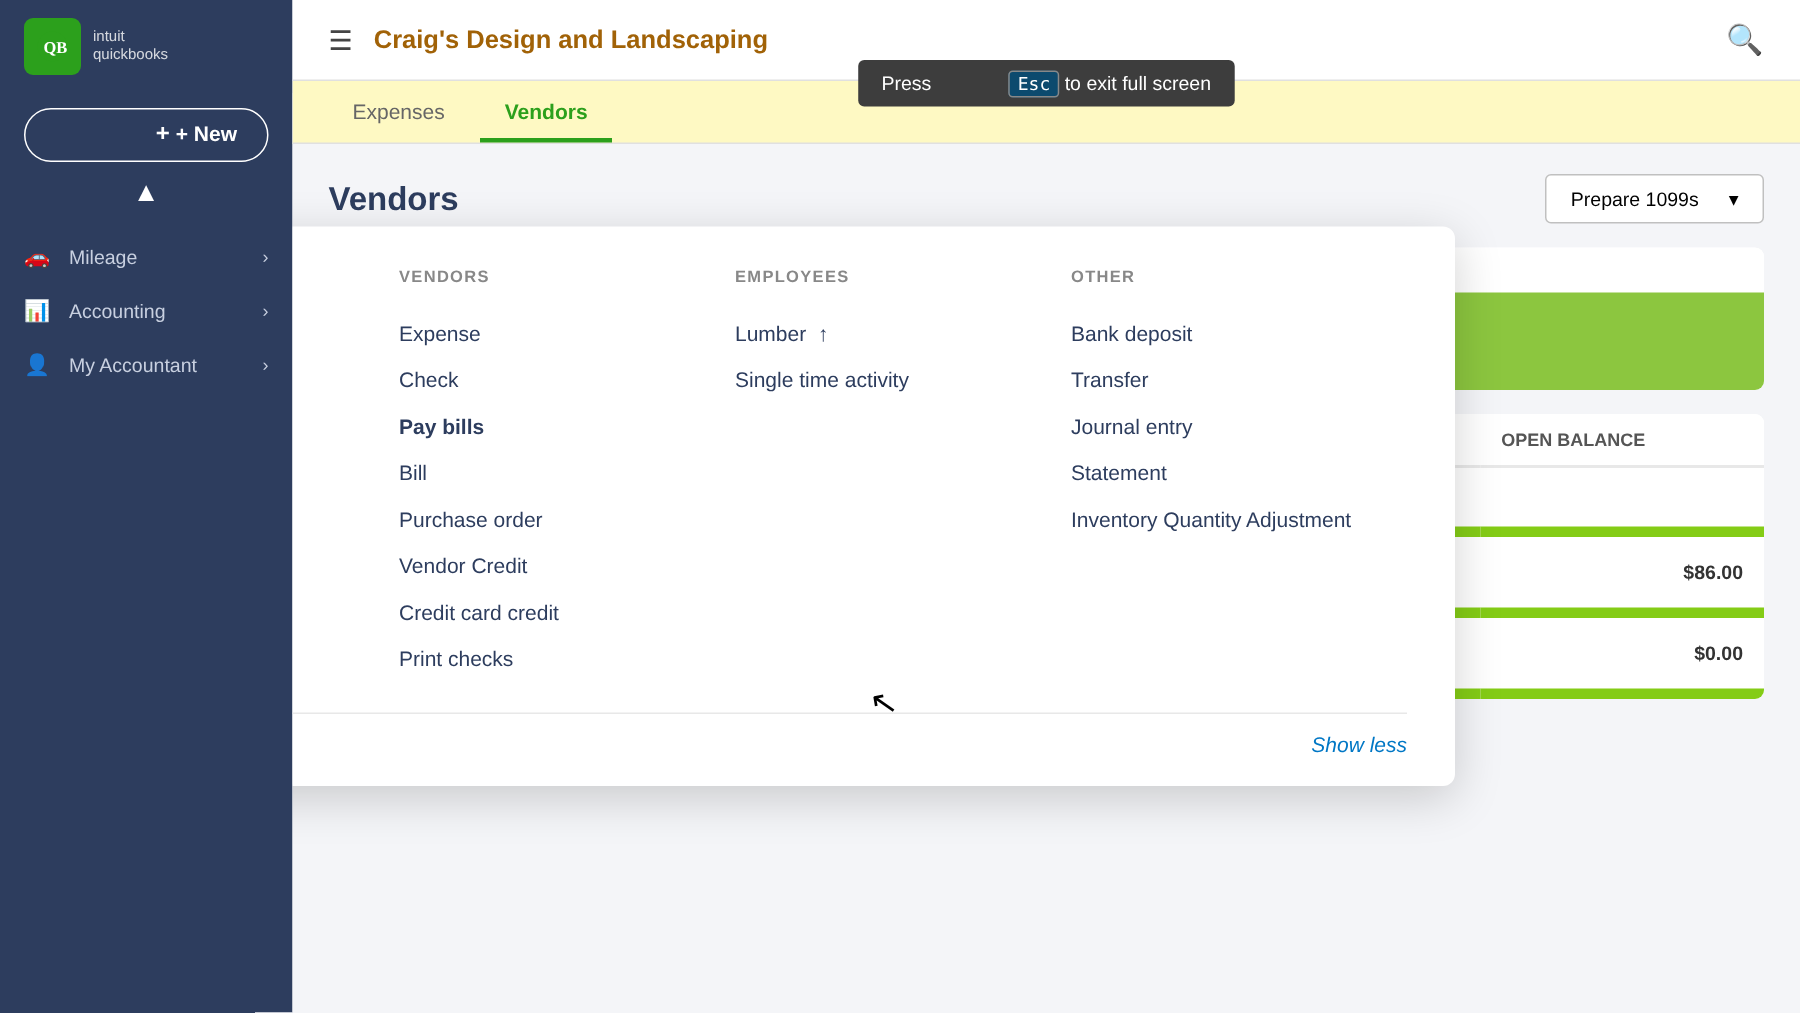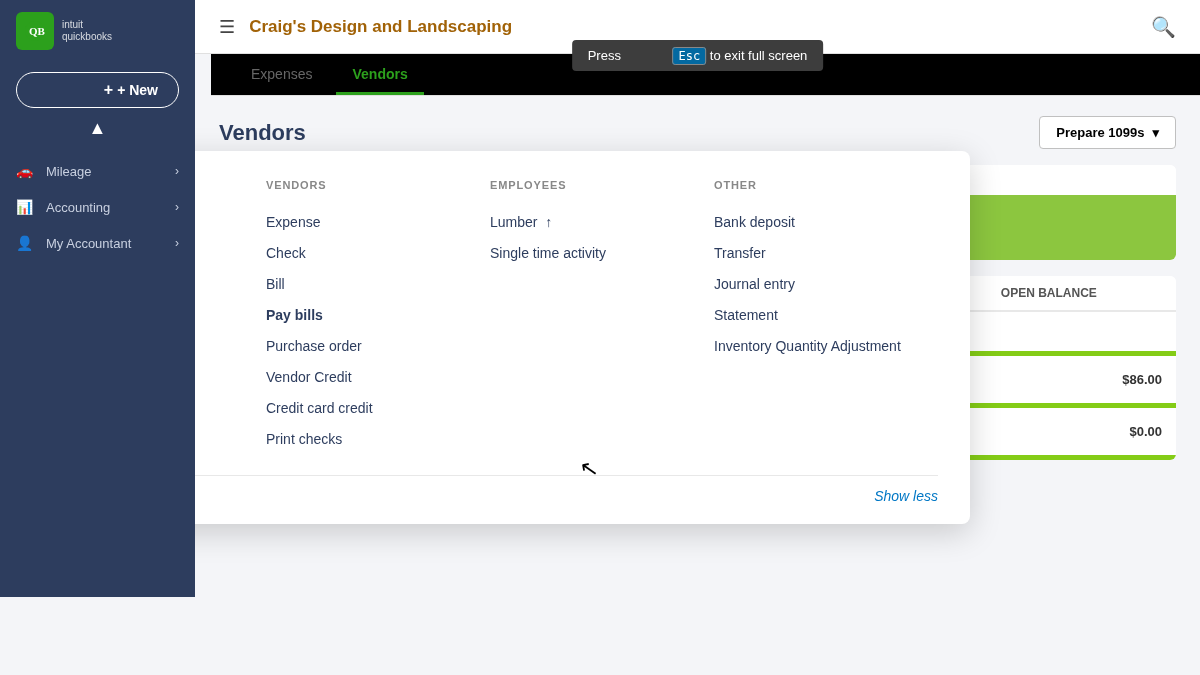--- a/index.html
+++ b/index.html
@@ -8,21 +8,21 @@
     
     .app-container { display: flex; width: 1200px; height: 675px; }
 
     
     .sidebar {
       width: 195px;
       min-width: 195px;
       background: #2d3d5e;
       display: flex;
       flex-direction: column;
-      height: 597px;
+      height: 675px;
       overflow: hidden;
     }
     .sidebar-logo {
       display: flex;
       align-items: center;
       padding: 12px 16px;
       background: #2d3d5e;
     }
     .qb-logo {
       width: 38px;
@@ -114,36 +114,35 @@
       transform: translateX(-50%);
       background: #3d3d3d;
       color: white;
       padding: 8px 16px;
       border-radius: 4px;
       font-size: 13px;
       z-index: 200;
       white-space: nowrap;
     }
     .fullscreen-tooltip kbd {
-      background: #0369a1;
+      background: #0c4a6e;
       border-radius: 3px;
       padding: 1px 5px;
       font-family: monospace;
       font-size: 12px;
       border: 1px solid #888;
       margin-left: 48px;
     }
 
     .tabs-bar {
-      background: #000000;
+      background: #fef9c3;
       padding: 0 24px;
       display: flex;
       align-items: flex-end;
       border-bottom: 1px solid #e0e0e0;
-      margin-left: 16px;
     }
     .tab {
       padding: 12px 16px 10px;
       font-size: 14px;
       color: #666;
       cursor: pointer;
       border-bottom: 3px solid transparent;
       margin-right: 8px;
     }
     .tab.active {
@@ -166,25 +165,25 @@
       margin-bottom: 16px;
     }
     .page-title { font-size: 22px; font-weight: 700; color: #2d3d5e; }
 
     .prepare-btn {
       background: white;
       border: 1.5px solid #c0c0c0;
       border-radius: 4px;
       padding: 8px 16px;
       font-size: 13px;
-      font-weight: 700;
-      cursor: pointer;
-      display: flex;
-      align-items: center;
-      gap: 8px;
+      font-weight: 400;
+      cursor: pointer;
+      display: flex;
+      align-items: center;
+      gap: 20px;
     }
 
     
     .paid-panel {
       background: white;
       border-radius: 6px;
       margin-bottom: 16px;
       overflow: hidden;
     }
     .paid-label { padding: 8px 16px; font-size: 12px; color: #666; font-weight: 600; background: white; }
@@ -203,21 +202,21 @@
       font-size: 12px;
       font-weight: 700;
       color: #555;
       background: white;
       border-bottom: 2px solid #e8e8e8;
     }
     .vendors-table td {
       padding: 10px 14px;
       font-size: 13px;
       color: #333;
-      border-bottom: 5px solid #84cc16;
+      border-bottom: 7px solid #84cc16;
     }
     .vendor-name { font-weight: 600; color: #0077c5; font-size: 13px; }
     .vendor-sub { font-size: 11px; color: #888; }
     .open-bal { text-align: right; font-weight: 600; }
     .checkbox { width: 16px; height: 16px; }
 
     
     .dropdown-overlay {
       position: absolute;
       top: 0; left: 0; right: 0; bottom: 0;
@@ -428,22 +427,22 @@
               <span class="dropdown-item">Sales receipt</span>
               <span class="dropdown-item">Refund receipt</span>
               <span class="dropdown-item">Delayed credit</span>
               <span class="dropdown-item">Delayed charge</span>
             </div>
 
             <div class="dropdown-col">
               <div class="dropdown-col-header">VENDORS</div>
               <span class="dropdown-item">Expense</span>
               <span class="dropdown-item">Check</span>
+              <span class="dropdown-item bold-active">Pay bills</span>
               <span class="dropdown-item">Bill</span>
-              <span class="dropdown-item bold-active">Pay bills</span>
               <span class="dropdown-item">Purchase order</span>
               <span class="dropdown-item">Vendor Credit</span>
               <span class="dropdown-item">Credit card credit</span>
               <span class="dropdown-item">Print checks</span>
             </div>
 
             <div class="dropdown-col">
               <div class="dropdown-col-header">EMPLOYEES</div>
               <span class="dropdown-item">
                 <span>Lumber</span>

